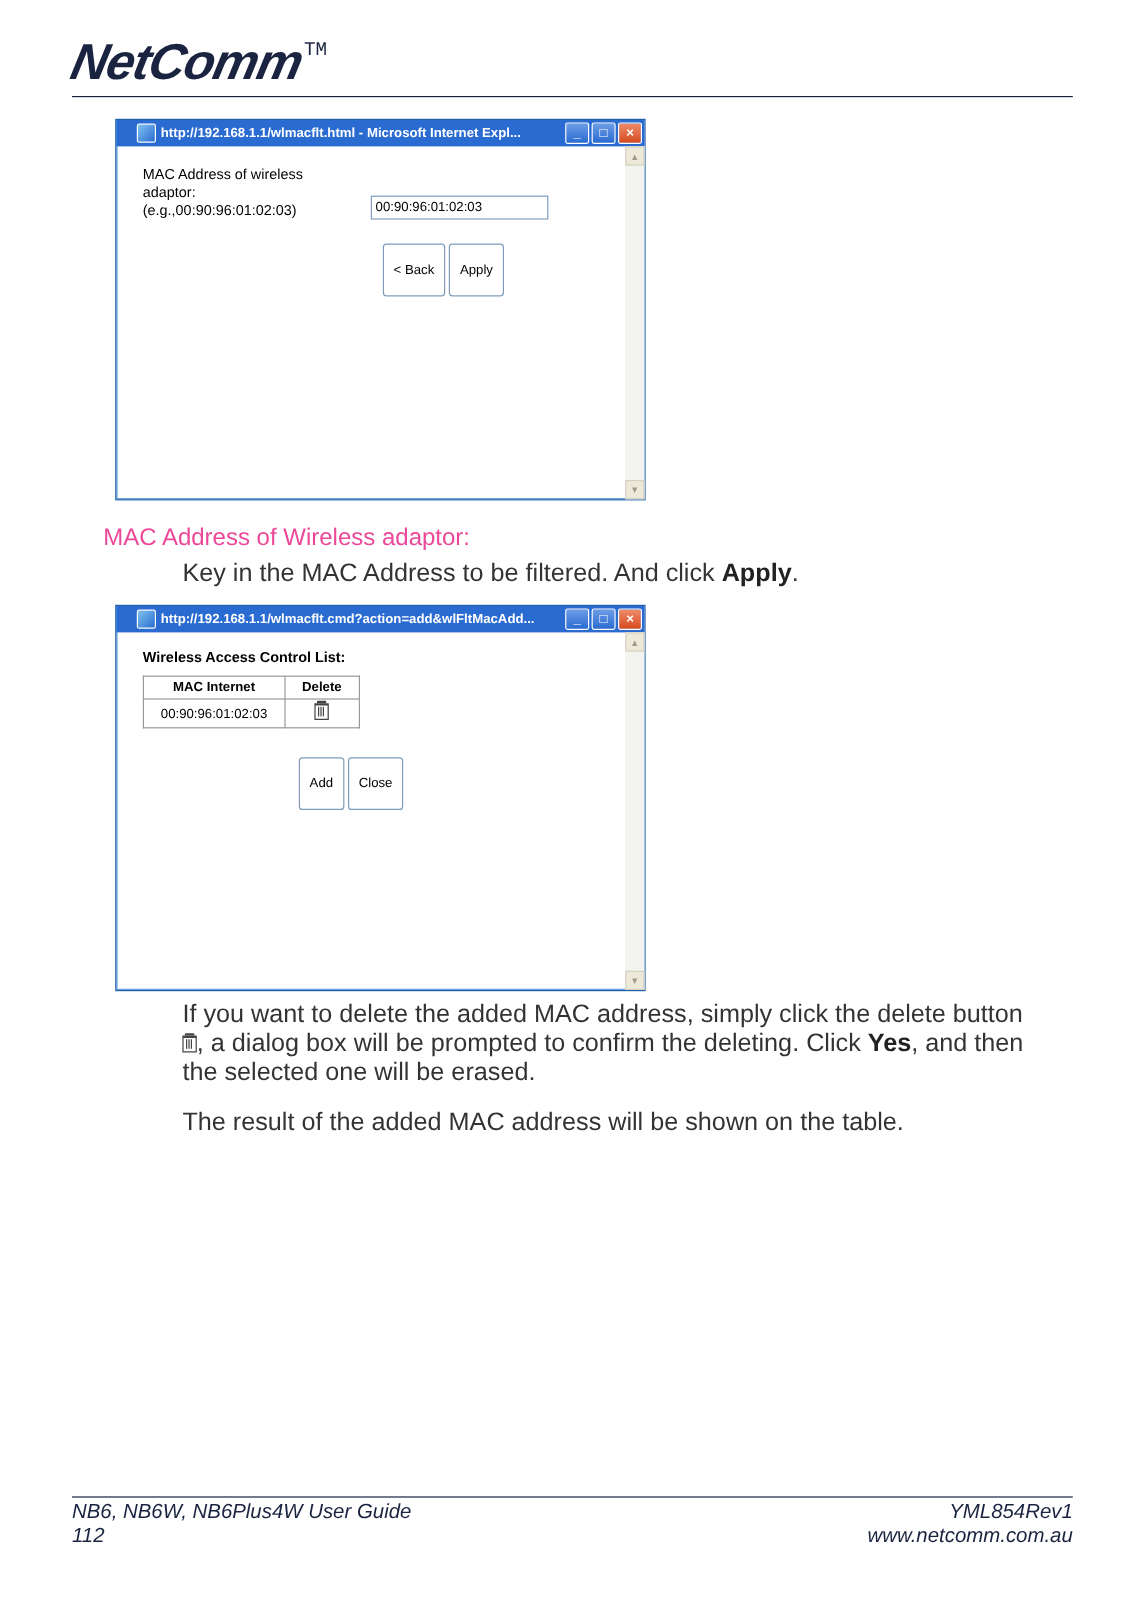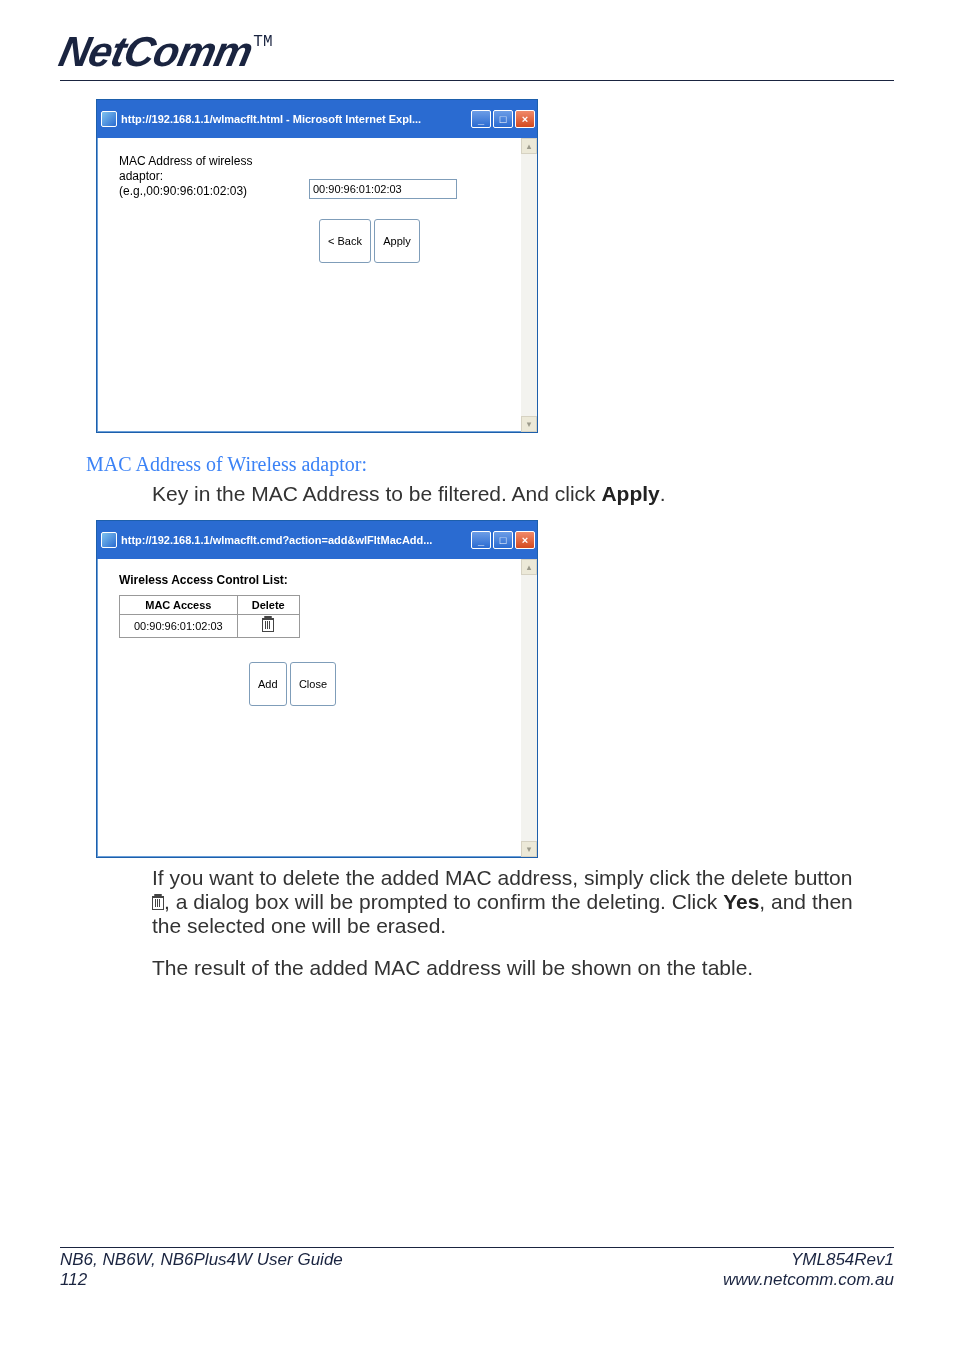--- a/index.html
+++ b/index.html
@@ -1,21 +1,21 @@
 <!DOCTYPE html>
 <html><head>
 <meta charset="utf-8">
 <style>
 html,body{margin:0;padding:0;background:#fff;font-family:Arial,Helvetica,sans-serif;color:#222;width:954px}
 .page{padding:28px 60px 0 60px;position:relative;height:1322px;box-sizing:border-box}
 .logo{font-family:"Arial Black",Arial,sans-serif;font-style:italic;font-weight:900;font-size:42px;color:#1a2440;letter-spacing:-1px;transform:skewX(-12deg);display:inline-block}
 .tm{font-family:Liberation Mono, monospace;font-style:normal;font-size:16px;color:#1a2440;position:relative;top:-20px;left:2px}
 hr.toprule{border:none;border-top:1.5px solid #1a2440;margin:4px 0 18px 0;max-width:834px}
 .ie-window{width:440px;margin-left:36px;border:1px solid #1d5fab;box-shadow:0 0 0 1px #6a9fd9 inset;font-family:Tahoma,Arial,sans-serif;font-size:12px;color:#000;background:#fff}
-.titlebar{height:38px;background:linear-gradient(#2a6bd1,#2a6bd1 50%,#2a6bd1);display:flex;align-items:center;padding:0 2px 0 4px;color:#fff;font-weight:bold;font-size:11px}
+.titlebar{height:22px;background:linear-gradient(#2a6bd1,#2a6bd1 50%,#2a6bd1);display:flex;align-items:center;padding:0 2px 0 17px;color:#fff;font-weight:bold;font-size:11px}
 .titlebar .ie-icon{width:14px;height:14px;margin-right:4px;display:inline-block;background:linear-gradient(135deg,#7fc3ef,#2a6bd1);border:1px solid #fff;border-radius:2px}
 .titlebar .ttl{flex:1;white-space:nowrap;overflow:hidden;text-overflow:ellipsis}
 .winbtns{display:flex;gap:2px}
 .winbtns span{width:18px;height:16px;border:1px solid #fff;border-radius:2px;display:flex;align-items:center;justify-content:center;font-family:Arial;font-size:11px;font-weight:bold;color:#fff}
 .winbtns .min,.winbtns .max{background:linear-gradient(#6d9de6,#2a6bd1)}
 .winbtns .close{background:linear-gradient(#f08a6a,#d44a1f)}
 .client{position:relative;padding:12px 10px 4px 22px;height:278px}
 .client2{position:relative;padding:14px 10px 4px 22px;height:280px}
 .scrolltrack{position:absolute;right:0;top:0;bottom:0;width:16px;background:#f3f3ef}
 .scrolltrack .arrow{width:16px;height:16px;background:#ece9d8;border:1px solid #d6d2c2;box-sizing:border-box;display:flex;align-items:center;justify-content:center;color:#9c9a8b;font-size:9px}
@@ -26,21 +26,21 @@
 .formrow .lbl{width:190px;font-size:12px;line-height:15px}
 .ie-input{border:1px solid #7f9db9;padding:1px 3px;font-family:Verdana,Arial;font-size:11px;height:16px;width:140px}
 .btns{margin-top:20px;margin-left:200px}
 .ie-btn{border:1px solid #7f9db9;background:#fff;border-radius:3px;padding:15px 8px;font-family:Tahoma,Arial;font-size:11px;cursor:pointer}
 .tbl{border-collapse:collapse;margin-top:8px}
 .tbl th,.tbl td{border:1px solid #999;padding:3px 14px;text-align:center;font-family:Verdana,Arial;font-size:11px}
 .tbl th{font-weight:bold}
 .trash{display:inline-block;border:1px solid #444;border-top:2px solid #444;width:10px;height:11px;position:relative}
 .trash::before{content:"";position:absolute;top:-4px;left:1px;width:8px;height:2px;background:#444;border-radius:1px}
 .trash::after{content:"";position:absolute;left:2px;top:1px;width:1px;height:8px;background:#444;box-shadow:2px 0 #444,4px 0 #444}
-.section-h{font-family:Liberation Serif, serif;font-size:20px;color:#3b82f6;margin:20px 0 6px 26px}
+.section-h{font-family:Liberation Sans, sans-serif;font-size:20px;color:#ec4899;margin:20px 0 6px 26px}
 .para{font-family:Arial,sans-serif;font-size:21px;color:#333;margin:0 40px 0 92px;line-height:24px}
 .para .bold{color:#222}
 .footer{position:absolute;left:60px;right:60px;bottom:32px}
 hr.botrule{border:none;border-top:1.5px solid #1a2440;margin:0 0 2px 0}
 .footline{display:flex;justify-content:space-between;font-family:Liberation Sans, sans-serif;font-style:italic;color:#1a2440;font-size:17px}
 </style>
 </head>
 <body>
 
 <div class="page">
@@ -94,21 +94,21 @@
         <span class="min">_</span>
         <span class="max">□</span>
         <span class="close">×</span>
       </span>
     </div>
     <div class="client2">
       <div class="bold" style="font-family:Verdana,Arial;font-size:12px">Wireless Access Control List:</div>
       <table class="tbl">
         <tbody>
             <tr>
-          <th>MAC Access</th>
+          <th>MAC Internet</th>
           <th>Delete</th>
         </tr>
         <tr>
           <td>00:90:96:01:02:03</td>
           <td><span class="trash"></span></td>
         </tr>
       </tbody>
         </table>
       <div style="margin-top:24px;margin-left:130px">
         <button class="ie-btn">Add</button>

